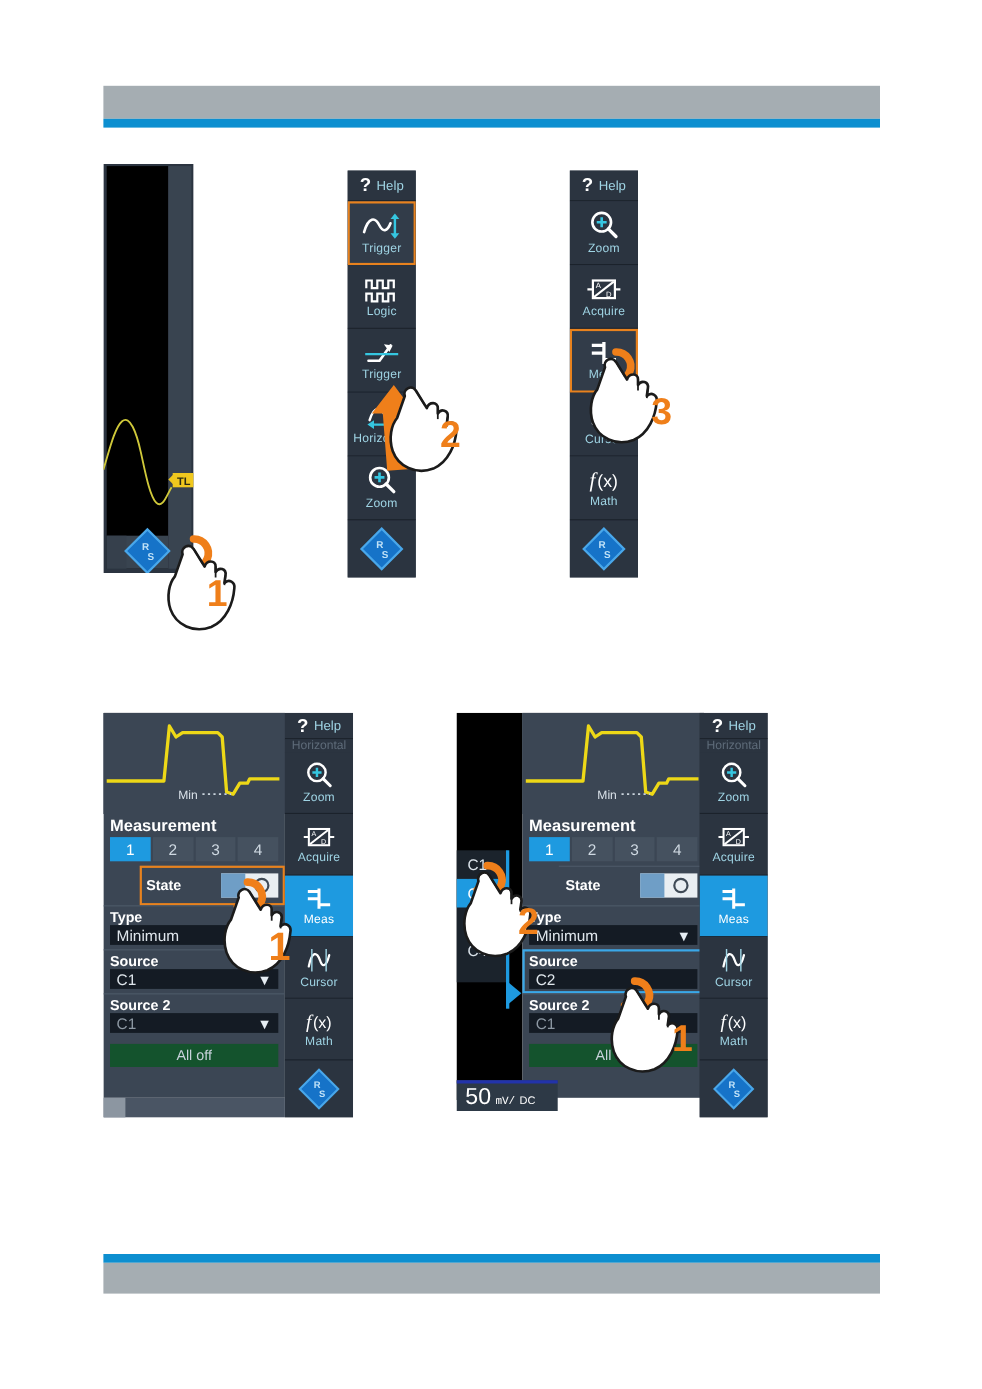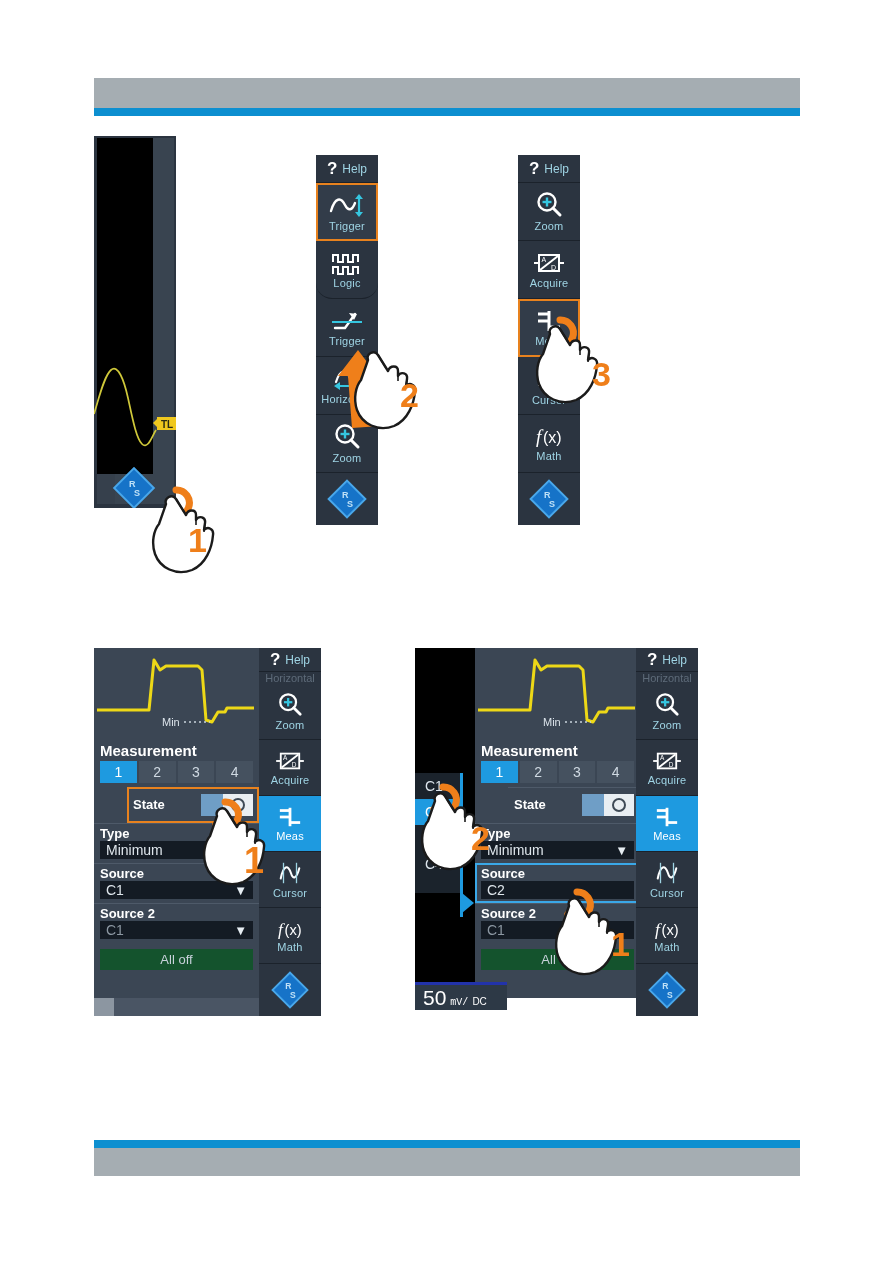--- a/index.html
+++ b/index.html
@@ -121,21 +121,21 @@
   svg { display: block; overflow: visible; }
 </style>
 </head>
 <body>
 
 <div class="page">
 
   <div class="hdr-gray"></div>
   <div class="hdr-blue"></div>
 
-  <div class="panel" style="left:94px; top:136px; width:82px; height:372px;">
+  <div class="panel" style="left:94px; top:149px; width:82px; height:372px;">
     <svg width="82" height="372" viewBox="0 0 82 372">
       <rect x="0" y="0" width="82" height="372" fill="#2b3440"></rect>
       <rect x="3" y="2" width="56" height="366" fill="#000000"></rect>
       <rect x="59" y="2" width="21" height="366" fill="#394450"></rect>
 
       <path d="M0,278 C5,262 10,240 17,234 C24,228 30,244 34,262 C38,280 42,302 48,308 C54,314 58,300 62,294" fill="none" stroke="#cfc83a" stroke-width="1.7"></path>
 
       <g>
         <path d="M59,287 L64,292 L64,282 Z" fill="#f0c81e"></path>
         <rect x="63" y="281" width="19" height="13" fill="#f0c81e"></rect>
@@ -180,21 +180,21 @@
         <svg width="40" height="28" viewBox="0 0 40 28">
           <path d="M4,20 C8,6 14,6 18,14 C21,20 25,20 28,12" fill="none" stroke="#ffffff" stroke-width="2.4" stroke-linecap="round"></path>
           <line x1="32" y1="5" x2="32" y2="24" stroke="#35c6e0" stroke-width="2.2"></line>
           <path d="M32,3 l-4,5 h8 Z" fill="#35c6e0"></path>
           <path d="M32,26 l-4,-5 h8 Z" fill="#35c6e0"></path>
         </svg>
       </span>
       <span class="lbl">Trigger</span>
     </div>
 
-    <div class="tb-btn" style="height:58px;border-radius:16px;">
+    <div class="tb-btn" style="height:58px;">
       <span>
         <svg width="36" height="26" viewBox="0 0 36 26">
           <path d="M4,12 v-7 h5 v7 h5 v-7 h5 v7 h5 v-7 h5 v7" fill="none" stroke="#ffffff" stroke-width="2"></path>
           <path d="M4,24 v-7 h5 v7 h5 v-7 h5 v7 h5 v-7 h5 v7" fill="none" stroke="#ffffff" stroke-width="2"></path>
         </svg>
       </span>
       <span class="lbl">Logic</span>
     </div>
 
     <div class="tb-btn" style="height:58px;">

